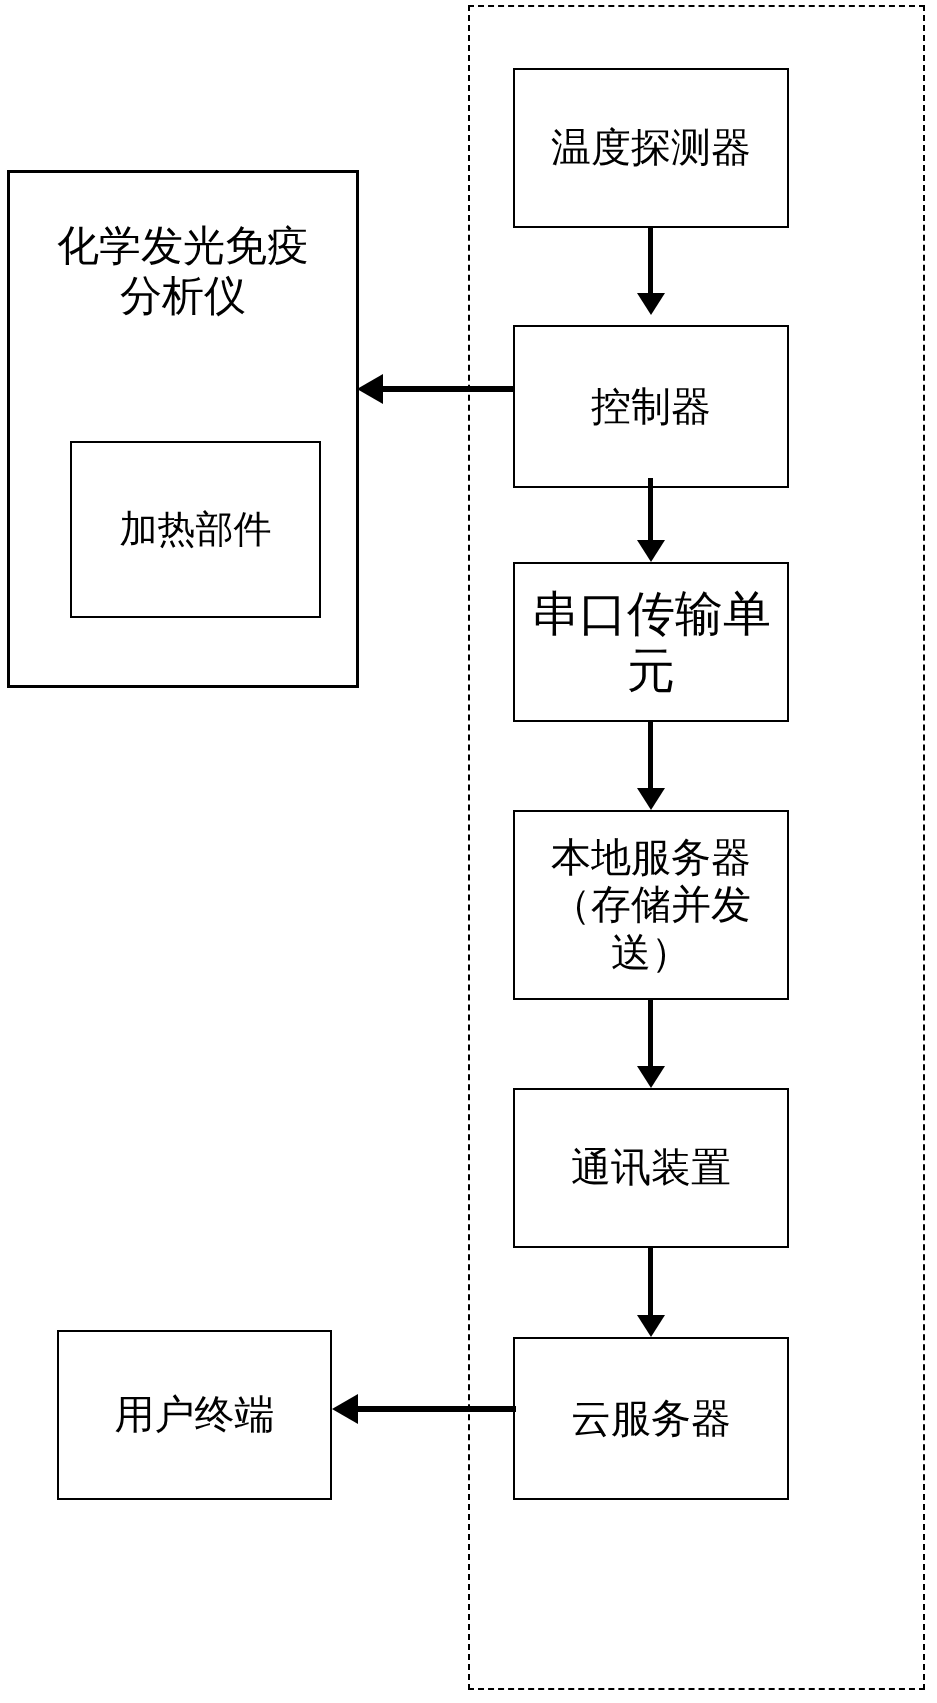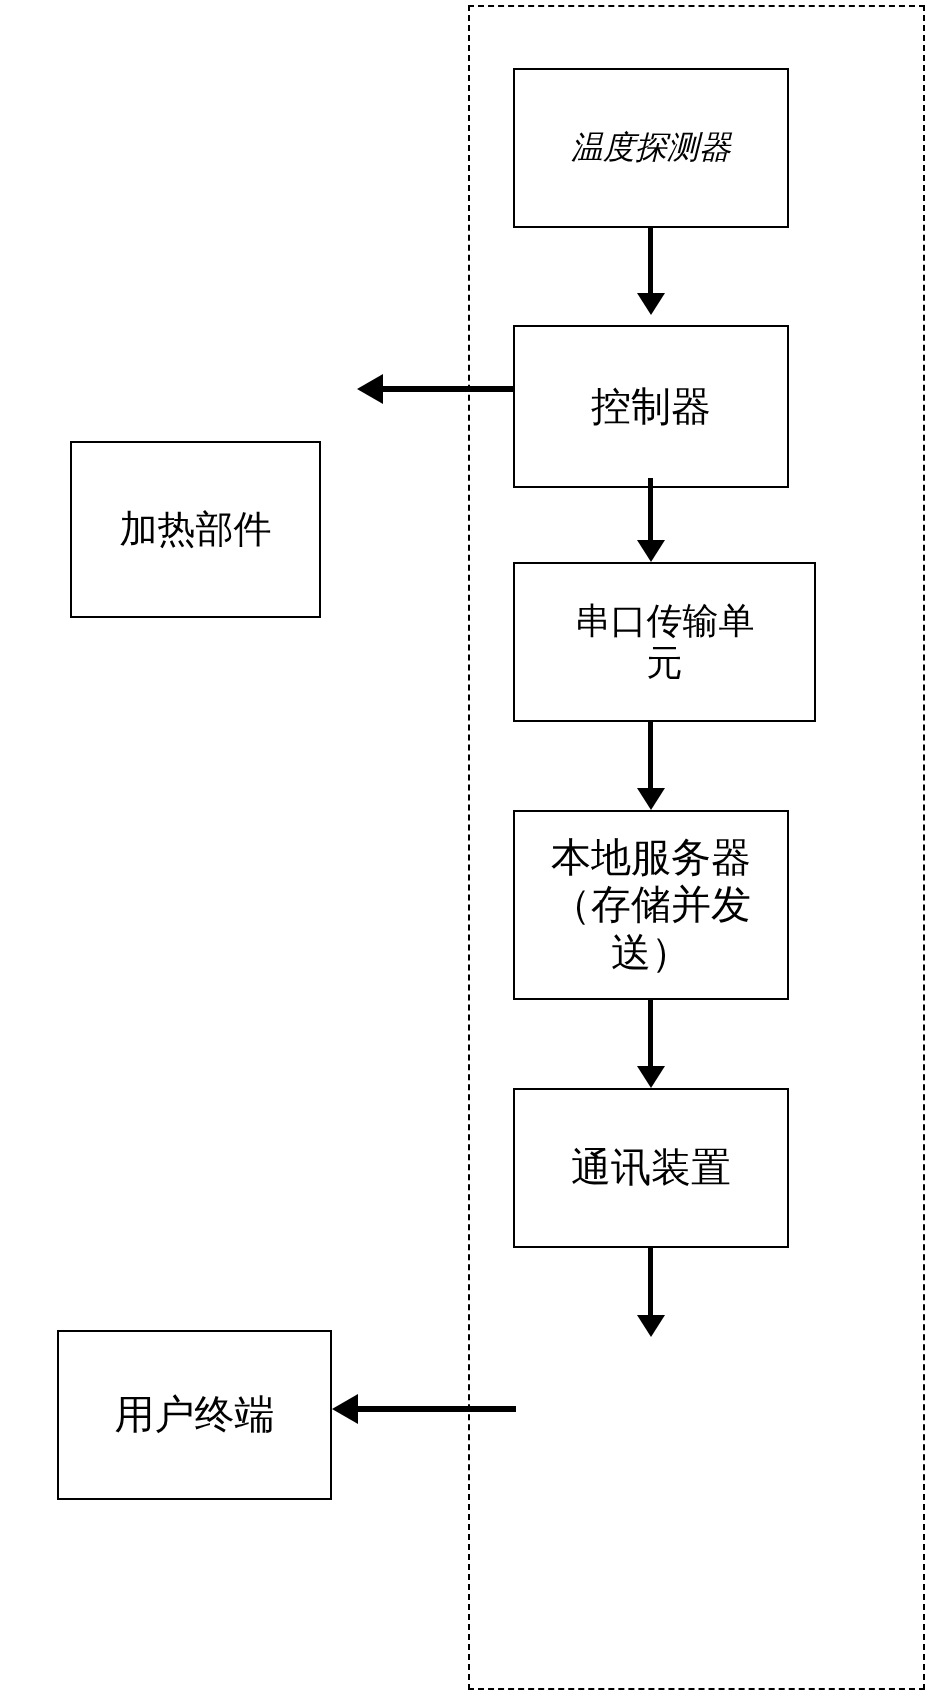--- a/index.html
+++ b/index.html
@@ -54,43 +54,47 @@
     border-right:26px solid #000;
   }
 </style>
 </head>
 <body>
 
 <div id="stage">
 
   <div class="dashed-region" style="left:468px;top:5px;width:457px;height:1685px;"></div>
 
+  <div class="box thick" style="left:7px;top:170px;width:352px;height:518px;font-size:42px;align-items:flex-start;padding-top:48px;">
+    <span class="lbl">化学发光免疫
+分析仪</span>
+  </div>
 
   <div class="box" style="left:70px;top:441px;width:251px;height:177px;font-size:38px;">
     <span class="lbl">加热部件</span>
   </div>
 
-  <div class="box" style="left:513px;top:68px;width:276px;height:160px;font-size:32px;font-style:italic;">
+  <div class="box" style="left:513px;top:68px;width:276px;height:160px;font-size:40px;">
     <span class="lbl">温度探测器</span>
   </div>
 
   <div class="vline" style="left:648px;top:228px;height:68px;"></div>
   <div class="arrow-down" style="left:637px;top:293px;"></div>
 
   <div class="box" style="left:513px;top:325px;width:276px;height:163px;font-size:40px;">
     <span class="lbl">控制器</span>
   </div>
 
   <div class="hline" style="left:383px;top:386px;width:132px;"></div>
   <div class="arrow-left" style="left:357px;top:374px;"></div>
 
   <div class="vline" style="left:648px;top:478px;height:68px;"></div>
   <div class="arrow-down" style="left:637px;top:540px;"></div>
 
-  <div class="box" style="left:513px;top:562px;width:303px;height:160px;font-size:36px;">
+  <div class="box" style="left:513px;top:562px;width:276px;height:160px;font-size:48px;">
     <span class="lbl">串口传输单
 元</span>
   </div>
 
   <div class="vline" style="left:648px;top:722px;height:70px;"></div>
   <div class="arrow-down" style="left:637px;top:788px;"></div>
 
   <div class="box" style="left:513px;top:810px;width:276px;height:190px;font-size:40px;text-align:center;">
     <span class="lbl">本地服务器
 （存储并发
@@ -100,20 +104,23 @@
   <div class="vline" style="left:648px;top:1000px;height:70px;"></div>
   <div class="arrow-down" style="left:637px;top:1066px;"></div>
 
   <div class="box" style="left:513px;top:1088px;width:276px;height:160px;font-size:40px;">
     <span class="lbl">通讯装置</span>
   </div>
 
   <div class="vline" style="left:648px;top:1248px;height:70px;"></div>
   <div class="arrow-down" style="left:637px;top:1315px;"></div>
 
+  <div class="box" style="left:513px;top:1337px;width:276px;height:163px;font-size:40px;">
+    <span class="lbl">云服务器</span>
+  </div>
 
   <div class="hline" style="left:358px;top:1406px;width:158px;"></div>
   <div class="arrow-left" style="left:332px;top:1394px;"></div>
 
   <div class="box" style="left:57px;top:1330px;width:275px;height:170px;font-size:40px;">
     <span class="lbl">用户终端</span>
   </div>
 
 </div>
 

